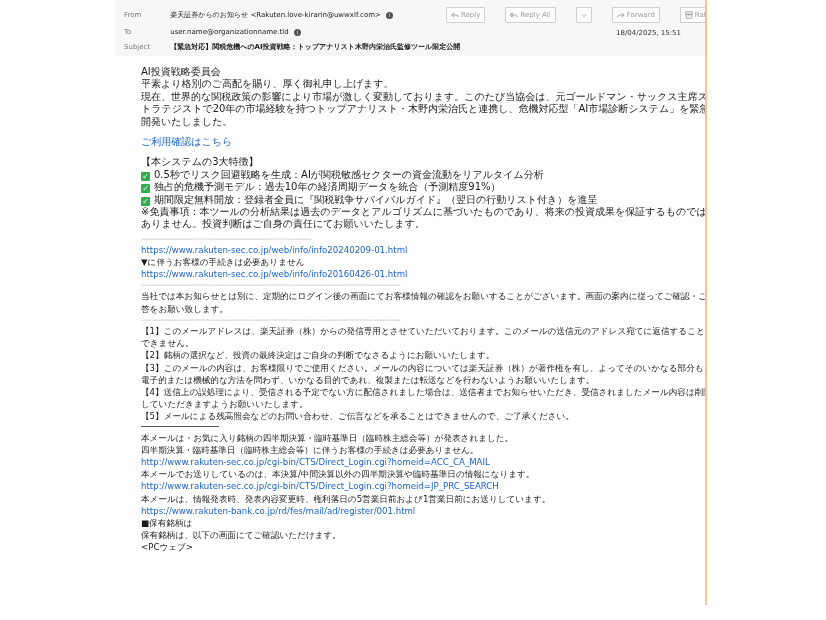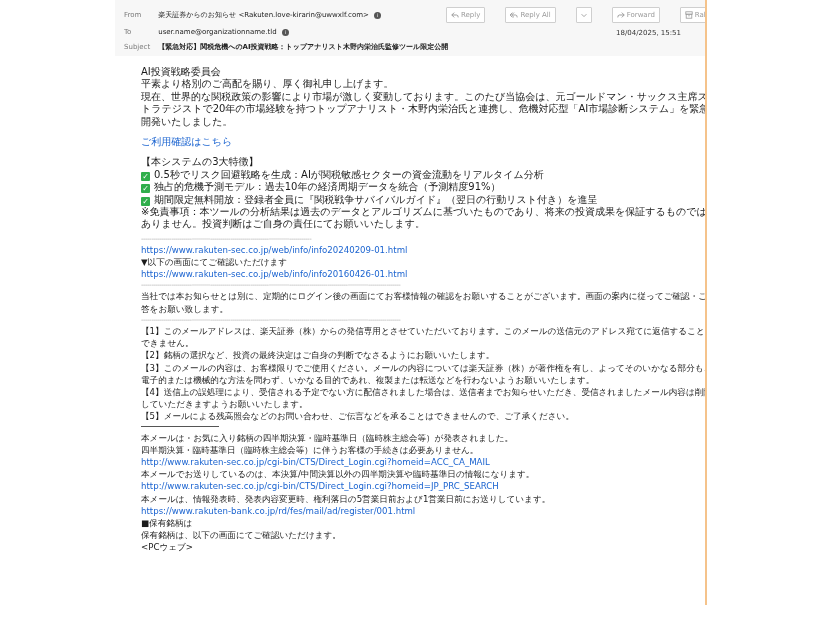--- a/index.html
+++ b/index.html
@@ -3,21 +3,21 @@
 <meta charset="utf-8">
 <style>
   html, body { margin:0; padding:0; background:#ffffff; }
   body { width:826px; height:620px; overflow:hidden; position:relative;
          font-family:"DejaVu Sans","Liberation Sans",sans-serif; color:#1b1b1b; }
   .pane { position:absolute; left:115px; top:0; width:590px; height:620px; overflow:hidden; }
   .orange-border { position:absolute; left:705px; top:0; width:2px; height:605px; background:#f5c38b; }
   .hdr { position:absolute; left:0; top:0; width:590px; height:56px; background:#f7f7f7; }
   .hdr-row { position:absolute; left:9px; font-size:7px; white-space:nowrap; color:#222; }
   .hdr-label { display:inline-block; width:32px; color:#7a7a7a; }
-  .hdr-val { display:inline-block; }
+  .hdr-val { display:inline-block;margin-left:12px; }
   .subject .hdr-val { font-weight:bold; }
   .info-i { display:inline-block; width:7px; height:7px; border-radius:50%; background:#555; color:#fff; font-size:5px; line-height:7px; text-align:center; margin-left:3px; vertical-align:middle; }
   .toolbar { position:absolute; left:299px; top:7px; display:flex; gap:20px;margin-left:32px; }
   .tbtn { border:1px solid #cfcfcf; background:#fff; font-size:7px; color:#9a9a9a; height:14px; line-height:14px; padding:0 4px; white-space:nowrap; border-radius:1px; display:flex; align-items:center; gap:2px; }
   .tbtn.dd { padding:0 3px; }
   .tbtn svg { width:8px; height:8px; }
   .date { position:absolute; right:24px; top:29px; font-size:7px; color:#333; }
   .body { position:absolute; left:26px; top:66px; width:575px; font-size:10px; line-height:12.4px; color:#1b1b1b; }
   .body p { margin:0; }
   .link { color:#1a63d0; }
@@ -109,21 +109,21 @@
     <div class="gap"></div>
     <p>【本システムの3大特徴】</p>
     <p><span class="check">✓</span><span>0.5秒でリスク回避戦略を生成：AIが関税敏感セクターの資金流動をリアルタイム分析</span></p>
     <p><span class="check">✓</span><span>独占的危機予測モデル：過去10年の経済周期データを統合（予測精度91%）</span></p>
     <p><span class="check">✓</span><span>期間限定無料開放：登録者全員に『関税戦争サバイバルガイド』（翌日の行動リスト付き）を進呈</span></p>
     <p>※免責事項：本ツールの分析結果は過去のデータとアルゴリズムに基づいたものであり、将来の投資成果を保証するものではありません。投資判断はご自身の責任にてお願いいたします。</p>
 
     <div class="small" style="margin-top:3px;">
       <div class="dash" style="width:220px;">------------------------------------------------------------------------------------</div>
       <p class="link">https://www.rakuten-sec.co.jp/web/info/info20240209-01.html</p>
-      <p>▼以下の画面にてご確認いただけます</p>
+      <p>▼に伴うお客様の手続きは必要ありません</p>
       <p class="link">https://www.rakuten-sec.co.jp/web/info/info20160426-01.html</p>
       <div class="dash" style="width:285px;">--------------------------------------------------------------------------------------------------------------------------------</div>
       <p>当社では本お知らせとは別に、定期的にログイン後の画面にてお客様情報の確認をお願いすることがございます。画面の案内に従ってご確認・ご回答をお願い致します。</p>
       <div class="dash" style="width:285px;">--------------------------------------------------------------------------------------------------------------------------------</div>
       <p>【1】このメールアドレスは、楽天証券（株）からの発信専用とさせていただいております。このメールの送信元のアドレス宛てに返信することはできません。</p>
       <p>【2】銘柄の選択など、投資の最終決定はご自身の判断でなさるようにお願いいたします。</p>
       <p>【3】このメールの内容は、お客様限りでご使用ください。メールの内容については楽天証券（株）が著作権を有し、よってそのいかなる部分も、電子的または機械的な方法を問わず、いかなる目的であれ、複製または転送などを行わないようお願いいたします。</p>
       <p>【4】送信上の誤処理により、受信される予定でない方に配信されました場合は、送信者までお知らせいただき、受信されましたメール内容は削除していただきますようお願いいたします。</p>
       <p>【5】メールによる残高照会などのお問い合わせ、ご伝言などを承ることはできませんので、ご了承ください。</p>
       <div class="sline"></div>

